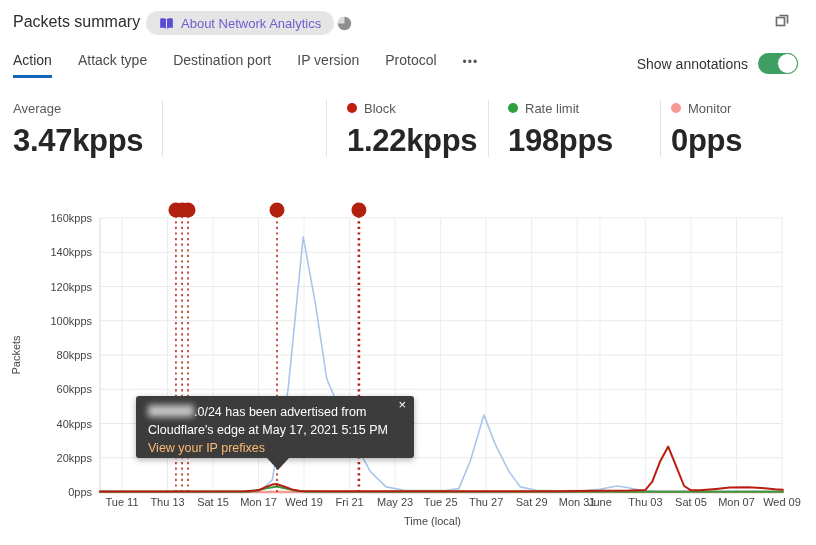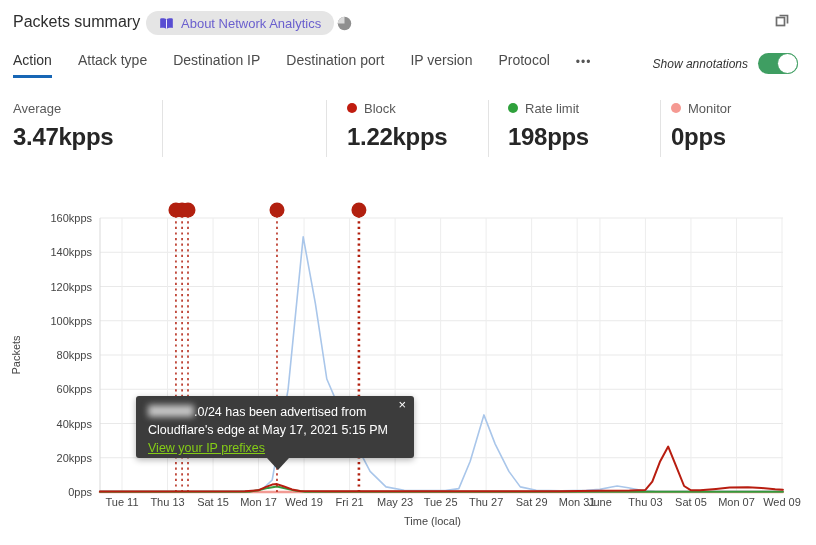--- a/index.html
+++ b/index.html
@@ -15,48 +15,48 @@
   .hdr-pie { position:absolute; left:337px; top:16px; width:15px; height:15px; cursor:pointer; }
   .hdr-copy { position:absolute; left:772px; top:11px; width:20px; height:20px; cursor:pointer; background:none; border:none; }
 
   
   .tabs { position:absolute; left:13px; top:52px; display:flex; gap:26px; align-items:flex-end; }
   .tab { font-size:14px; color:#4c4c4c; padding-bottom:7px; border-bottom:3px solid transparent; cursor:pointer; }
   .tab.active { color:#333; border-bottom-color:#1766b5; }
   .tab-more { font-size:12px; letter-spacing:1px; color:#555; padding-bottom:9px; cursor:pointer; }
 
   .annot-ctl { position:absolute; right:18px; top:53px; display:flex; align-items:center; gap:10px; }
-  .annot-label { font-size:12px; color:#333;font-style:italic; }
+  .annot-label { font-size:14px; color:#333; }
   .toggle { position:relative; width:40px; height:21px; border-radius:11px; background:#3f9e62; border:none; cursor:pointer; }
   .toggle .knob { position:absolute; right:0px; top:0px; width:21px; height:21px; border-radius:50%;
                   background:#fff; border:1.5px solid #3f9e62; }
 
   
   .stats { position:absolute; left:0; top:100px; width:816px; height:60px;padding-left:36px; }
   .stat { position:absolute; top:0; }
   .stat-head { display:flex; align-items:center; gap:7px; height:16px; font-size:13px; color:#595959; }
   .dot { width:10px; height:10px; border-radius:50%; flex:0 0 auto; }
   .info-icon { width:14px; height:14px; border-radius:50%; background:#8f8f8f; color:#fff; font-size:9px; font-weight:bold;
                display:flex; align-items:center; justify-content:center; cursor:pointer; font-family:"Liberation Serif",serif; font-style:italic;}
-  .stat-value { margin-top:7px; font-size:24px; font-weight:bold; color:#262626; letter-spacing:-0.3px; }
+  .stat-value { margin-top:7px; font-size:31px; font-weight:bold; color:#262626; letter-spacing:-0.3px; }
   .stat-divider { position:absolute; top:0; width:1px; height:57px; background:#e3e3e3; }
 
   
   #chart-svg { position:absolute; left:0; top:190px; }
 
   
   .tooltip { position:absolute; left:136px; top:396px; width:278px; height:62px; background:#3c3c3c; color:#fff;
              border-radius:3px; padding:7px 12px 6px 12px; font-size:12.5px; line-height:18px; z-index:5;
              box-shadow:0 2px 6px rgba(0,0,0,0.3); }
   .tooltip .arrow { position:absolute; left:131px; top:100%; width:0; height:0;
                     border-left:11px solid transparent; border-right:11px solid transparent; border-top:12px solid #3c3c3c; }
   .tooltip .close { position:absolute; top:2px; right:8px; color:#fff; font-size:13px; background:none; border:none; cursor:pointer; line-height:14px;}
   .redacted { display:inline-block; width:46px; height:12px; background:#c4c4c4; border-radius:2px;
               filter:blur(3px); vertical-align:-1px; }
-  .tooltip a { color:#84cc16; text-decoration:underline; cursor:pointer; }
+  .tooltip a { color:#fdba74; cursor:pointer; }
 </style>
 </head>
 <body>
 
 <div id="app">
 
   <div class="title">Packets summary</div>
   <div class="badge">
     <span>
       <svg width="15" height="13" viewBox="0 0 16 14">
@@ -75,21 +75,20 @@
   <button class="hdr-copy">
     <svg width="18" height="18" viewBox="0 0 18 18">
       <path d="M6.5 4.5 h8 v8" fill="none" stroke="#6e6e6e" stroke-width="1.7"></path>
       <rect x="3.5" y="6.5" width="8" height="8" fill="#fff" stroke="#6e6e6e" stroke-width="1.7"></rect>
     </svg>
   </button>
 
   <div class="tabs">
     <div class="tab active">Action</div>
     <div class="tab">Attack type</div>
-    <div class="tab">Destination IP</div>
     <div class="tab">Destination port</div>
     <div class="tab">IP version</div>
     <div class="tab">Protocol</div>
     <div class="tab-more">•••</div>
   </div>
 
   <div class="annot-ctl">
     <span class="annot-label">Show annotations</span>
     <button class="toggle">
         <span class="knob"></span>

